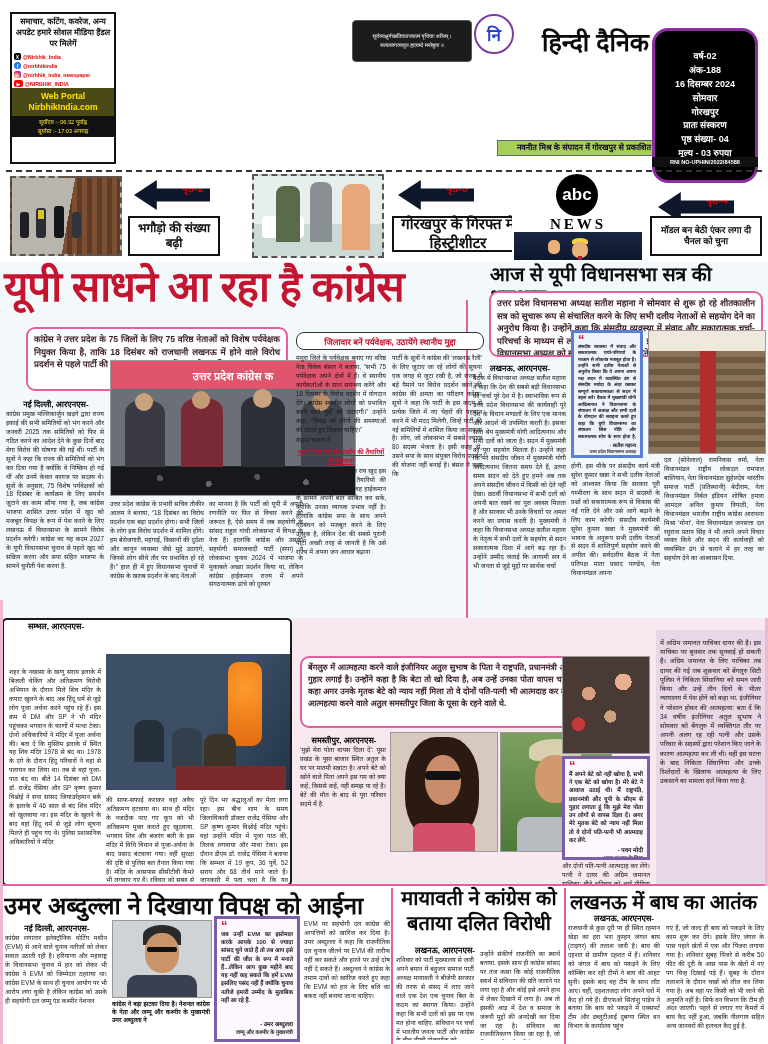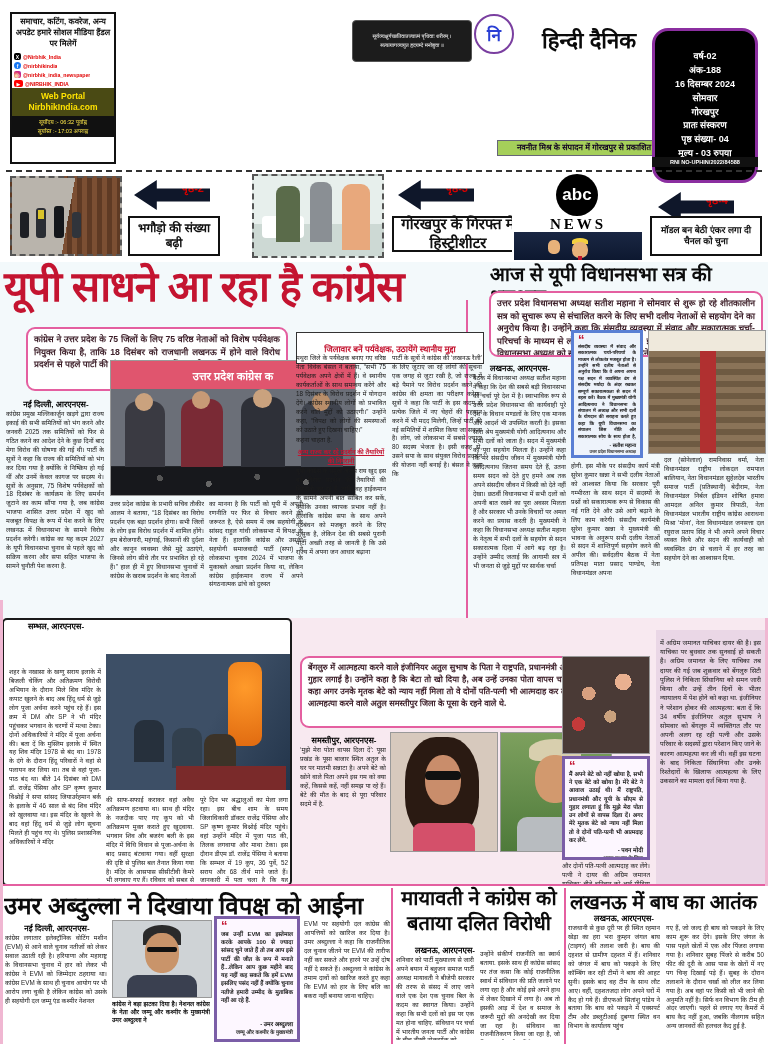--- a/index.html
+++ b/index.html
@@ -21,21 +21,21 @@
   .shloka{background:#1c1c1c;color:#fff;font-size:5.2px;text-align:center;border-radius:4px;
           display:flex;flex-direction:column;justify-content:center;line-height:1.7;border:1px solid #555;}
   .np-title{font-weight:900;color:#fff;-webkit-text-stroke:6px #000;paint-order:stroke fill;
             text-shadow:4px 4px 0 #b5b5b5;letter-spacing:-2px;text-align:center;}
   .edition{background:#000;border:3px solid #8b2fa0;border-radius:16px;color:#fff;
            display:flex;flex-direction:column;justify-content:center;text-align:center;
            font-size:9px;font-weight:bold;line-height:1.55;box-sizing:border-box;}
   .rni{background:#111;color:#fff;font-size:5.6px;font-weight:bold;text-align:center;padding:2px 0;}
   .tagline{background:#a5cf5a;border:1px solid #667;color:#102;font-size:8px;font-weight:800;
            text-align:center;padding:2px 3px;line-height:1.2;}
-  .daily{font-size:22px;font-weight:900;color:#0a0a0a;}
+  .daily{font-size:25px;font-weight:900;color:#0a0a0a;}
   
   .strip{border-top:2px dashed #333;border-bottom:2px dashed #333;}
   .tphoto{border:2px dashed #555;box-sizing:border-box;overflow:hidden;position:absolute;background:#ccc;}
   .bubble{background:#fff;border:2px solid #111;border-radius:0;display:flex;align-items:center;
           justify-content:center;text-align:center;font-weight:800;box-sizing:border-box;line-height:1.25;}
   .parrow{background:#0f172a;clip-path:polygon(0 50%,30% 0,30% 28%,100% 28%,100% 72%,30% 72%,30% 100%);
           display:flex;align-items:flex-start;justify-content:flex-end;padding-right:6px;box-sizing:border-box;
           filter:drop-shadow(0 0 1px #000);}
   .parrow span{color:#d40000;font-weight:900;font-size:11px;}
   .abc-circle{background:#000;border-radius:50%;color:#fff;display:flex;align-items:center;justify-content:center;
@@ -191,21 +191,21 @@
     <div class="abs" style="left:0;top:106px;width:244px;height:28px;background:
         radial-gradient(circle at 20% 40%,#555 0 3px,rgba(0,0,0,0) 3px),
         radial-gradient(circle at 40% 60%,#666 0 3px,rgba(0,0,0,0) 3px),
         radial-gradient(circle at 60% 35%,#555 0 3px,rgba(0,0,0,0) 3px),
         radial-gradient(circle at 80% 55%,#666 0 3px,rgba(0,0,0,0) 3px),#17181c;"></div>
   </div>
 
   <div class="abs col" style="left:110px;top:500px;width:94px;height:118px;">उत्तर प्रदेश कांग्रेस के प्रभारी सचिव तौकीर आलम ने बताया, “18 दिसंबर का विरोध प्रदर्शन एक बड़ा प्रदर्शन होगा। सभी जिलों के लोग इस विरोध प्रदर्शन में शामिल होंगे। हम बेरोजगारी, महंगाई, किसानों की दुर्दशा और कानून व्यवस्था जैसे मुद्दे उठाएंगे, जिनसे लोग सीधे तौर पर प्रभावित हो रहे हैं।” हाल ही में हुए विधानसभा चुनावों में कांग्रेस के खराब प्रदर्शन के बाद नेताओं</div>
   <div class="abs col" style="left:209px;top:500px;width:94px;height:118px;">का मानना है कि पार्टी को यूपी में अपनी रणनीति पर फिर से विचार करने की जरूरत है, ऐसे समय में जब सहयोगी के सांसद राहुल गांधी लोकसभा में विपक्ष के नेता हैं। हालांकि कांग्रेस और उसकी सहयोगी समाजवादी पार्टी (सपा) ने लोकसभा चुनाव 2024 में भाजपा के मुकाबले अच्छा प्रदर्शन किया था, लेकिन कांग्रेस हाईकमान राज्य में अपने संगठनात्मक ढांचे को दुरुस्त</div>
 
-  <div class="abs subhead-box" style="left:296px;top:332px;width:188px;height:32px;">जिलावार बनें पर्यवेक्षक, उठायेंगे स्थानीय मुद्दा</div>
+  <div class="abs subhead-box" style="left:296px;top:332px;width:188px;height:18px;border-radius:8px;">जिलावार बनें पर्यवेक्षक, उठायेंगे स्थानीय मुद्दा</div>
   <div class="abs" style="left:296px;top:354px;width:90px;height:264px;overflow:hidden;">
     <div class="col">मथुरा जिले के पर्यवेक्षक बनाए गए वरिष्ठ नेता विवेक बंसल ने बताया, “सभी 75 पर्यवेक्षक अपने क्षेत्रों में हैं। वे स्थानीय कार्यकर्ताओं के साथ समन्वय करेंगे और 18 दिसंबर के विरोध प्रदर्शन में योगदान देंगे। कांग्रेस स्थानीय लोगों को प्रभावित करने वाले मुद्दों को उठाएगी।” उन्होंने कहा, “विपक्ष को लोगों की समस्याओं को उठाते हुए दिखना चाहिए।”</div>
     <div class="col" style="margin-top:2px;">कहना चाहता है.</div>
     <div class="bullet-head">अन्य राज्य कर रहे प्रदर्शन की तैयारियों की निगरानी</div>
     <div class="col">यूपी कांग्रेस के प्रमुख अजय राय खुद इस बड़े विरोध प्रदर्शन की तैयारियों की निगरानी कर रहे हैं, ताकि वह हाईकमान के सामने अपनी बात साबित कर सकें, क्योंकि उनका व्यापक प्रभाव नहीं है। हालांकि कांग्रेस सपा के साथ अपने गठबंधन को मजबूत करने के लिए उत्सुक है, लेकिन देश की सबसे पुरानी पार्टी अच्छी तरह से जानती है कि उसे राज्य में अपना जन आधार बढ़ाना</div>
   </div>
   <div class="abs col" style="left:392px;top:354px;width:90px;height:264px;">पार्टी के सूत्रों ने कांग्रेस की ‘लखनऊ रैली’ के लिए जुटाए जा रहे लोगों की सूचना एक जगह से जुटा रखी है, जो राज्य में बड़े पैमाने पर विरोध प्रदर्शन करने की कांग्रेस की क्षमता का परीक्षण करेगा। सूत्रों ने कहा कि पार्टी के इस कदम से प्रत्येक जिले में नए चेहरों की पहचान करने में भी मदद मिलेगी, जिन्हें पार्टी की नई समितियों में शामिल किया जा सकता है। लोग, जो लोकसभा में सबसे ज्यादा 80 सदस्य भेजता है। इसी वजह से, उसने सपा के साथ संयुक्त विरोध प्रदर्शन की योजना नहीं बनाई है। बंसल ने कहा कि</div>
 
   <div class="abs lead-box" style="left:489px;top:291px;width:274px;height:66px;">उत्तर प्रदेश विधानसभा अध्यक्ष सतीश महाना ने सोमवार से शुरू हो रहे शीतकालीन सत्र को सुचारू रूप से संचालित करने के लिए सभी दलीय नेताओं से सहयोग देने का अनुरोध किया है। उन्होंने कहा कि संसदीय व्यवस्था में संवाद और सकारात्मक चर्चा-परिचर्चा के माध्यम से लोकतंत्र मजबूत होता है। इस मौके पर सभी दलीय नेताओं ने विधानसभा अध्यक्ष को सदन चलाने में सहयोग देने का आश्वासन दिया.</div>
   <div class="abs byline" style="left:473px;top:362px;width:94px;">लखनऊ, आरएनएस-</div>

